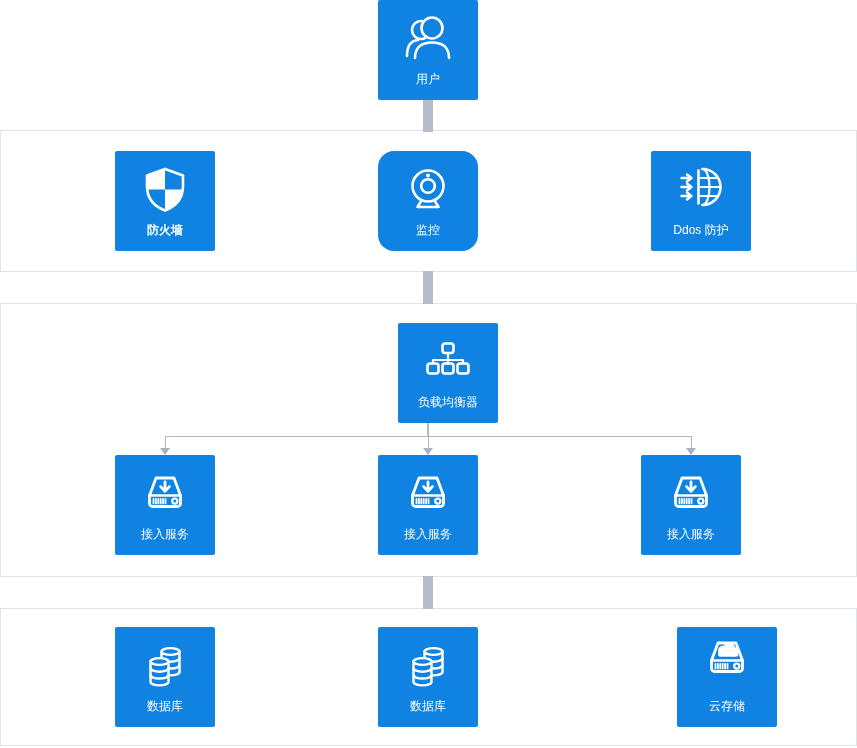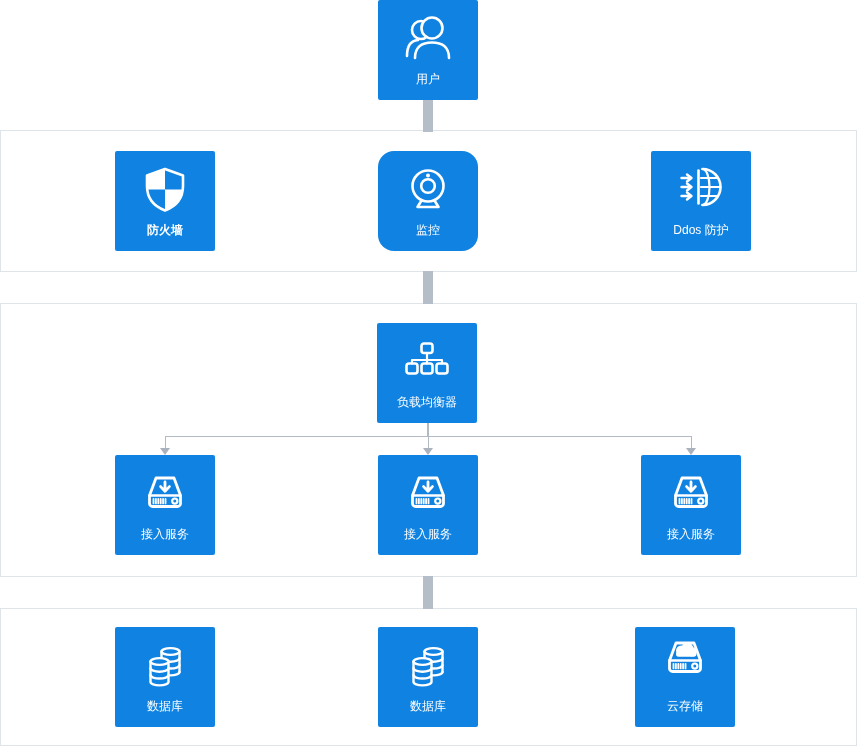--- a/index.html
+++ b/index.html
@@ -40,27 +40,27 @@
     position:absolute;width:100px;height:100px;background:var(--blue);
     border-radius:2px;color:#fff;display:flex;flex-direction:column;
     align-items:center;z-index:3;cursor:default;
   }
   .node .icon-wrap{flex:1;display:flex;align-items:center;justify-content:center;padding-top:5px;}
   .node .node-label{font-size:12px;line-height:18px;padding-bottom:12px;white-space:nowrap;color:#fff;}
   .n-user{left:378px;top:0;}
   .n-firewall{left:115px;top:151px;font-weight:bold;}
   .n-monitor{left:378px;top:151px;border-radius:16px;}
   .n-ddos{left:641px;top:151px;margin-left:10px;}
-  .n-lb{left:377px;top:323px;}
+  .n-lb{left:398px;top:323px;}
   .n-acc1{left:115px;top:455px;}
   .n-acc2{left:378px;top:455px;}
   .n-acc3{left:641px;top:455px;}
   .n-db1{left:115px;top:627px;}
   .n-db2{left:378px;top:627px;}
-  .n-cloud{left:635px;top:627px;gap:14px;}
+  .n-cloud{left:677px;top:627px;gap:14px;}
   .ic{stroke:#fff;fill:none;stroke-width:2.6;stroke-linecap:round;stroke-linejoin:round;}
   .ic-thin{stroke:#fff;fill:none;stroke-width:1.8;stroke-linecap:round;}
   .icf{fill:#fff;stroke:none;}
   .icb{fill:var(--blue);stroke:#fff;stroke-width:2.6;stroke-linecap:round;stroke-linejoin:round;}
 </style>
 </head>
 <body>
 
 <div class="canvas">
 

